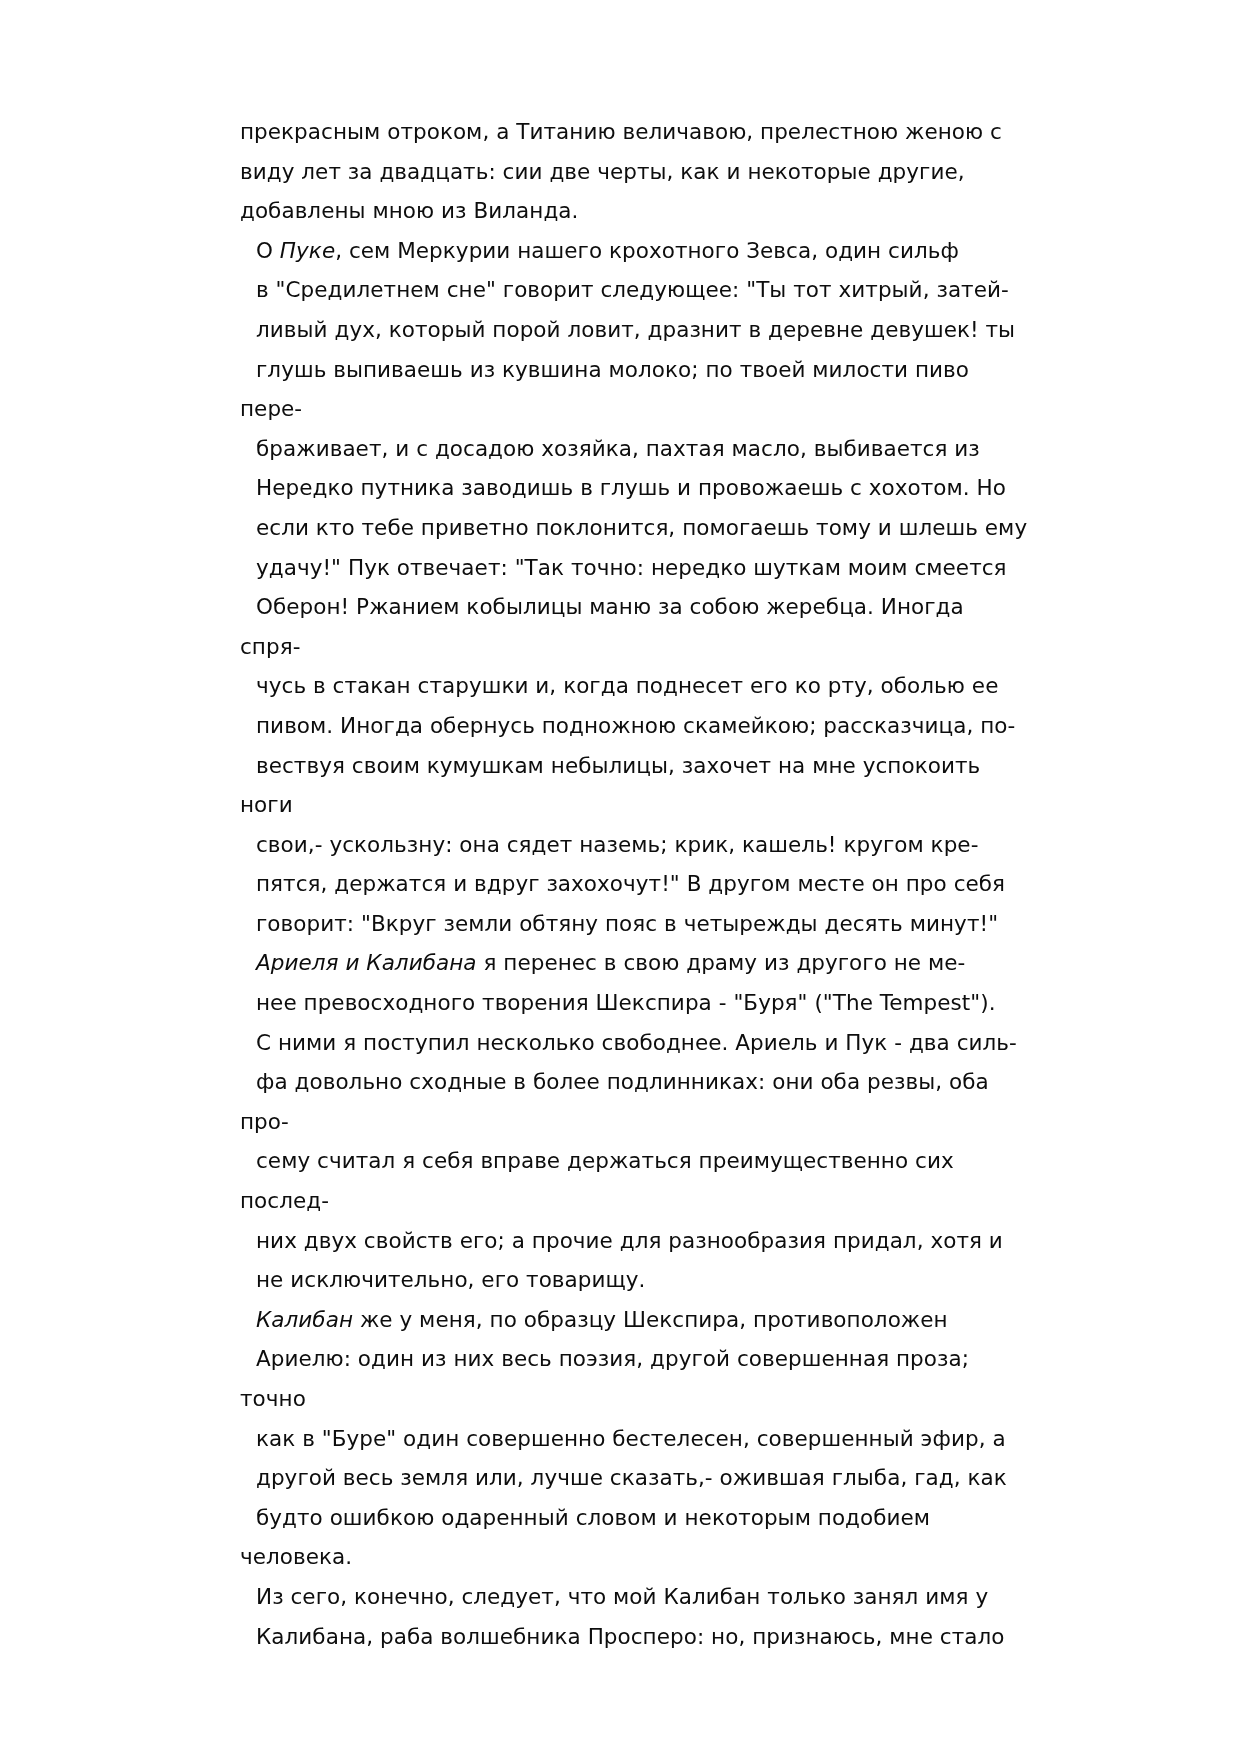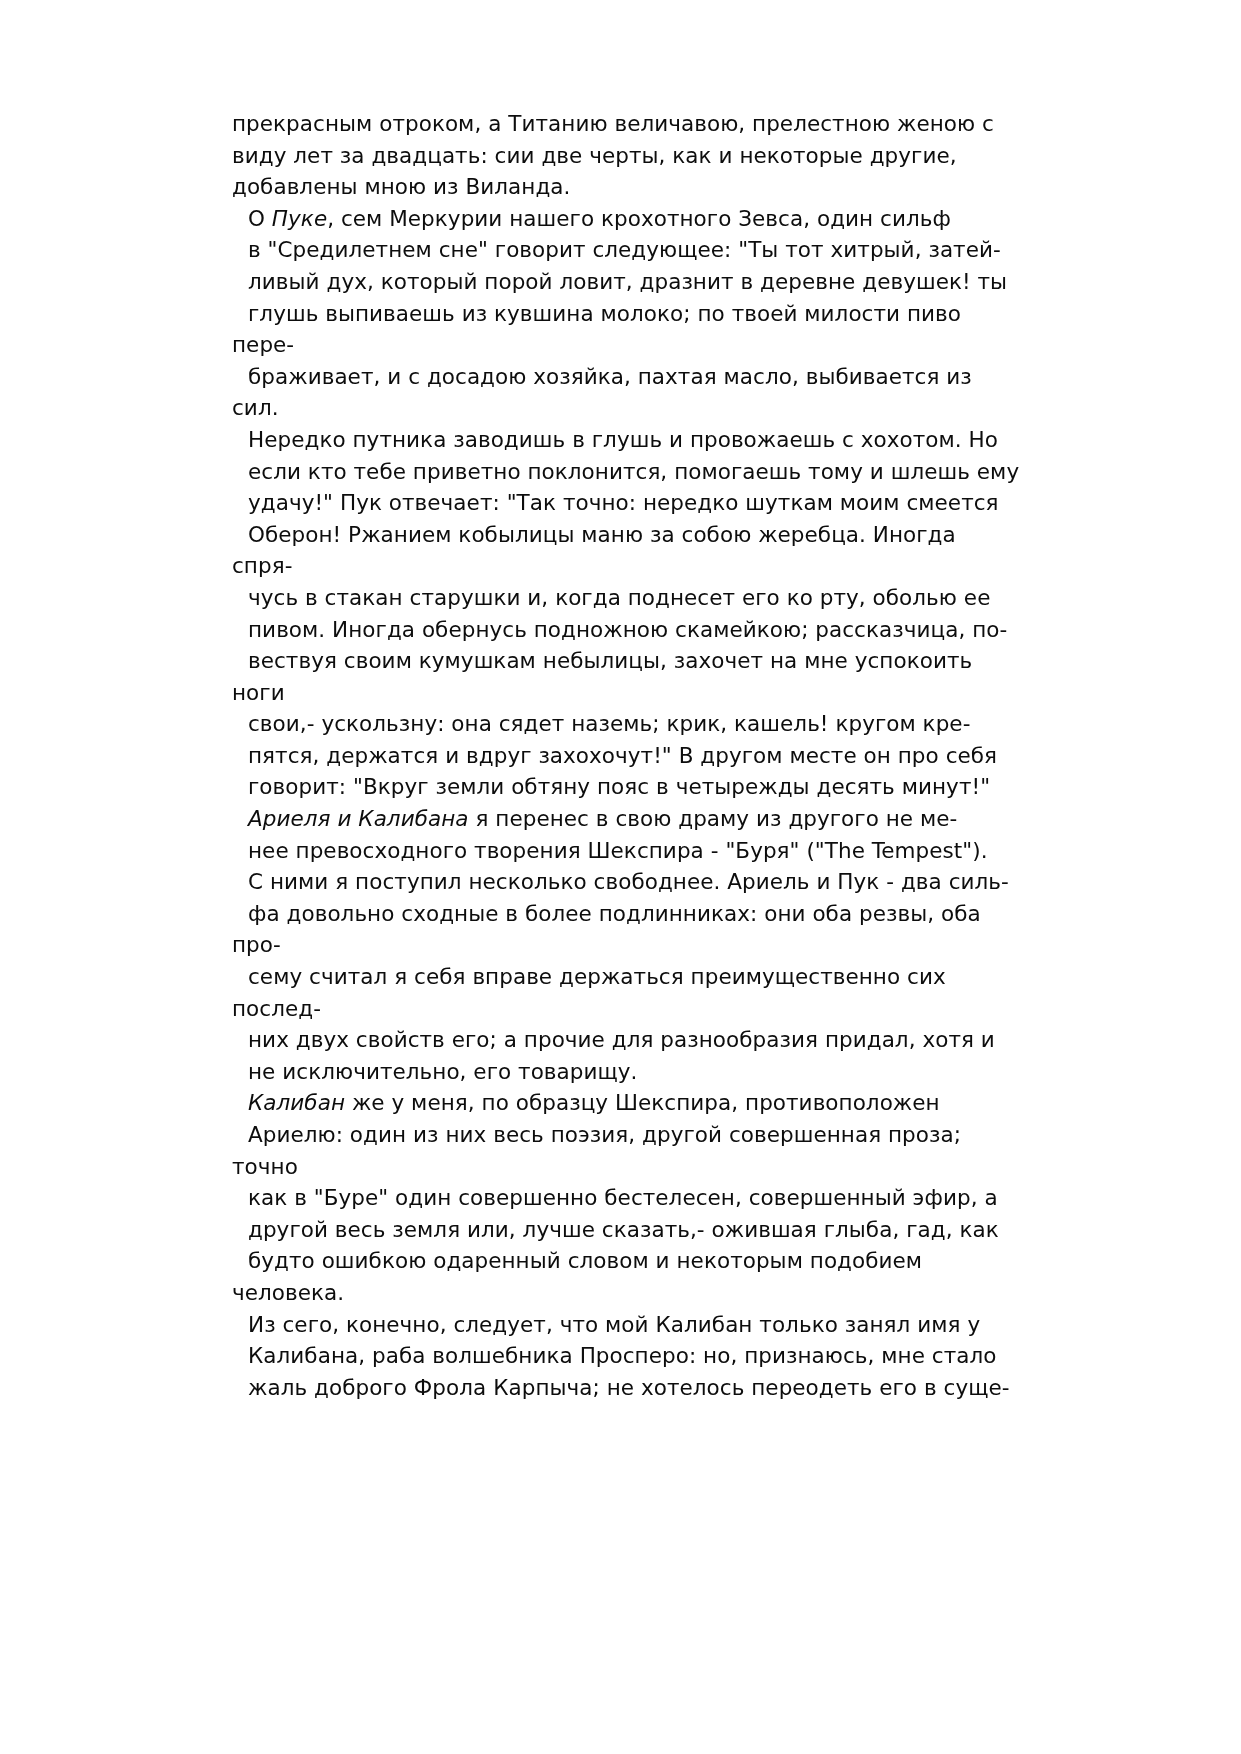--- a/index.html
+++ b/index.html
@@ -22,21 +22,21 @@
   }
   .doc-body {
     font-size: 21.5px;
     line-height: 31.6px;
     text-align: left;
     letter-spacing: 0.05px;
   }
   
   .ln {
     white-space: pre;
-    margin: 0;
+    margin: 8px;
   }
   .ln.ind {
     padding-left: 16px;
   }
   .ln i {
   }
 </style>
 </head>
 <body>
 
@@ -47,21 +47,20 @@
     <p class="ln">виду лет за двадцать: сии две черты, как и некоторые другие,</p>
     <p class="ln">добавлены мною из Виланда.</p>
 
     <p class="ln ind"><span>О </span><i>Пуке</i><span>, сем Меркурии нашего крохотного Зевса, один сильф</span></p>
 
     <p class="ln ind">в "Средилетнем сне" говорит следующее: "Ты тот хитрый, затей-</p>
     <p class="ln ind">ливый дух, который порой ловит, дразнит в деревне девушек! ты</p>
     <p class="ln ind">глушь выпиваешь из кувшина молоко; по твоей милости пиво</p>
     <p class="ln">пере-</p>
     <p class="ln ind">браживает, и с досадою хозяйка, пахтая масло, выбивается из</p>
-    <p class="ln">сил.</p>
     <p class="ln ind">Нередко путника заводишь в глушь и провожаешь с хохотом. Но</p>
     <p class="ln ind">если кто тебе приветно поклонится, помогаешь тому и шлешь ему</p>
     <p class="ln ind">удачу!" Пук отвечает: "Так точно: нередко шуткам моим смеется</p>
     <p class="ln ind">Оберон! Ржанием кобылицы маню за собою жеребца. Иногда</p>
     <p class="ln">спря-</p>
     <p class="ln ind">чусь в стакан старушки и, когда поднесет его ко рту, оболью ее</p>
     <p class="ln ind">пивом. Иногда обернусь подножною скамейкою; рассказчица, по-</p>
     <p class="ln ind">вествуя своим кумушкам небылицы, захочет на мне успокоить</p>
     <p class="ln">ноги</p>
     <p class="ln ind">свои,- ускользну: она сядет наземь; крик, кашель! кругом кре-</p>
@@ -82,16 +81,15 @@
     <p class="ln ind"><i>Калибан</i><span> же у меня, по образцу Шекспира, противоположен</span></p>
 
     <p class="ln ind">Ариелю: один из них весь поэзия, другой совершенная проза;</p>
     <p class="ln">точно</p>
     <p class="ln ind">как в "Буре" один совершенно бестелесен, совершенный эфир, а</p>
     <p class="ln ind">другой весь земля или, лучше сказать,- ожившая глыба, гад, как</p>
     <p class="ln ind">будто ошибкою одаренный словом и некоторым подобием</p>
     <p class="ln">человека.</p>
     <p class="ln ind">Из сего, конечно, следует, что мой Калибан только занял имя у</p>
     <p class="ln ind">Калибана, раба волшебника Просперо: но, признаюсь, мне стало</p>
-    <p class="ln ind">жаль доброго Фрола Карпыча; не хотелось переодеть его в суще-</p>
 
   </div>
 </div>
 
 </body></html>

